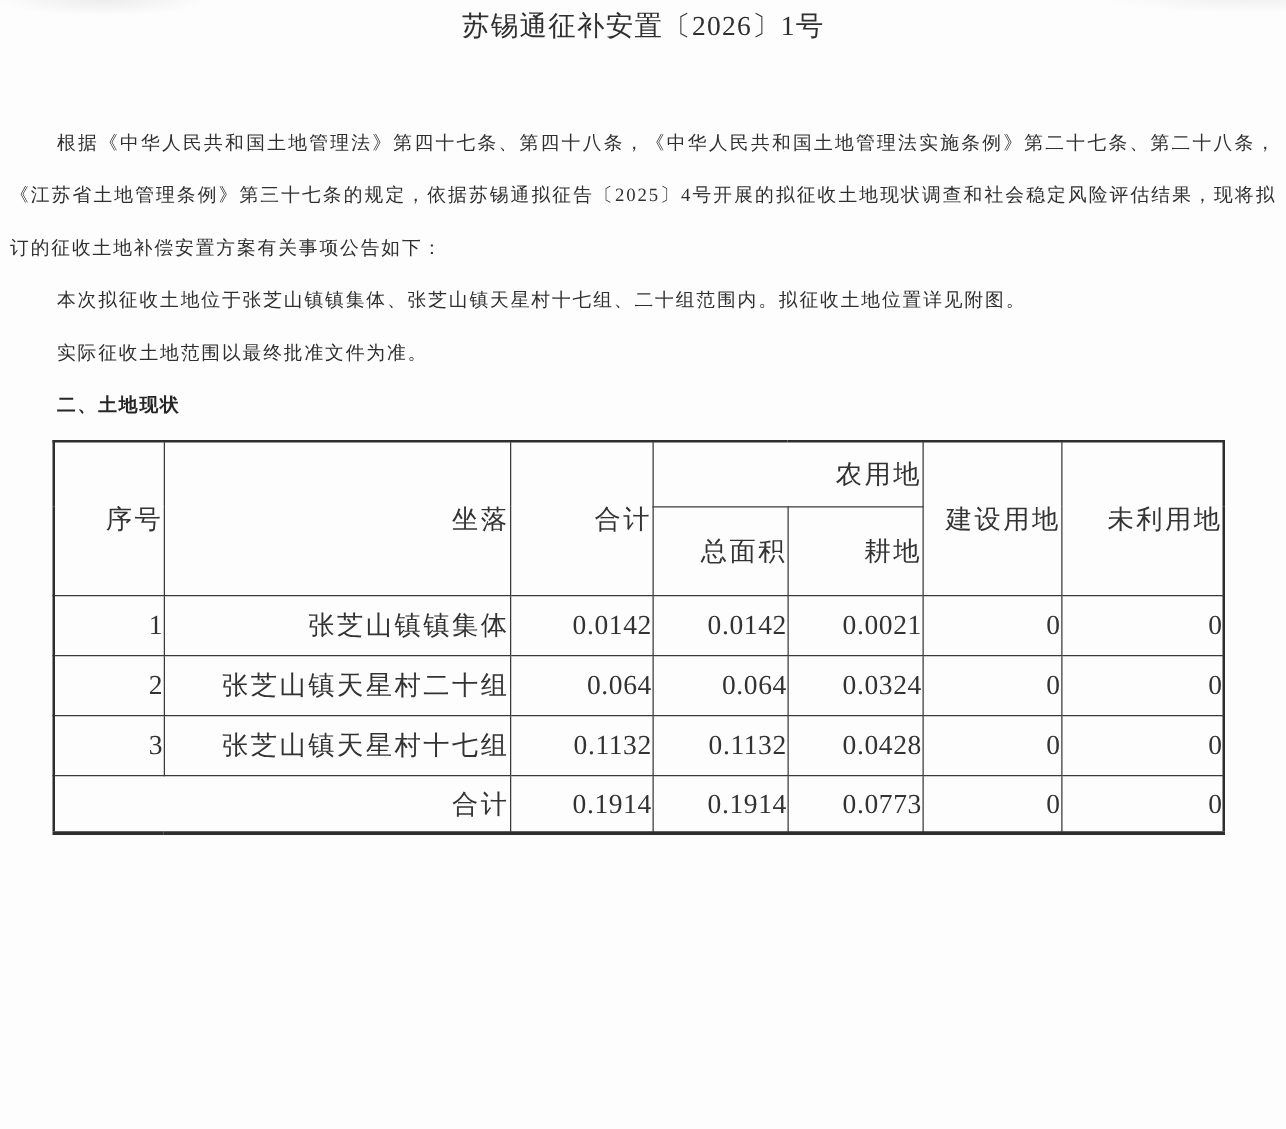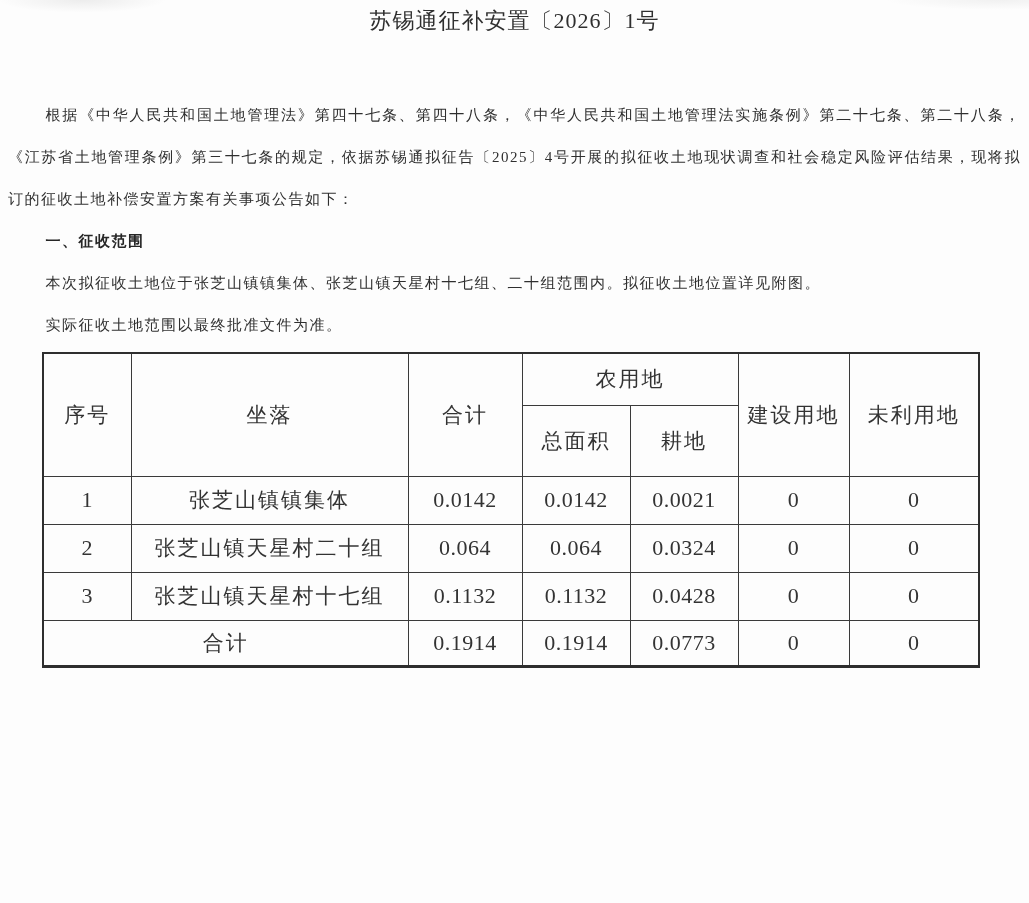--- a/index.html
+++ b/index.html
@@ -60,21 +60,21 @@
     table-layout: fixed;
     width: 936px;
     margin: 6px 0 0 34px;
     border: 2px solid #2e2e2e;
     border-bottom-width: 3px;
     font-size: 21px;
     color: #333333;
   }
   table.land-table td {
     border: 1.5px solid #3a3a3a;
-    text-align: center;
+    text-align: right;
     vertical-align: middle;
     padding: 0;
     letter-spacing: 2px;
     overflow: hidden;
   }
   table.land-table td.num {
     font-size: 22px;
     letter-spacing: 0.5px;
     font-family: "Liberation Serif", "DejaVu Serif", serif;
   }
@@ -86,23 +86,23 @@
 </head>
 <body>
 
 <div class="page">
 
 
   <div class="doc-number">苏锡通征补安置〔2026〕1号</div>
 
   <div class="content">
     <p>根据《中华人民共和国土地管理法》第四十七条、第四十八条，《中华人民共和国土地管理法实施条例》第二十七条、第二十八条，《江苏省土地管理条例》第三十七条的规定，依据苏锡通拟征告〔2025〕4号开展的拟征收土地现状调查和社会稳定风险评估结果，现将拟订的征收土地补偿安置方案有关事项公告如下：</p>
-    <p class="heading">一、征收范围</p>
     <p>本次拟征收土地位于张芝山镇镇集体、张芝山镇天星村十七组、二十组范围内。拟征收土地位置详见附图。</p>
     <p>实际征收土地范围以最终批准文件为准。</p>
+    <p class="heading">二、土地现状</p>
   </div>
 
   <table class="land-table">
     <colgroup>
       <col style="width:88px">
       <col style="width:277px">
       <col style="width:114px">
       <col style="width:108px">
       <col style="width:108px">
       <col style="width:111px">

